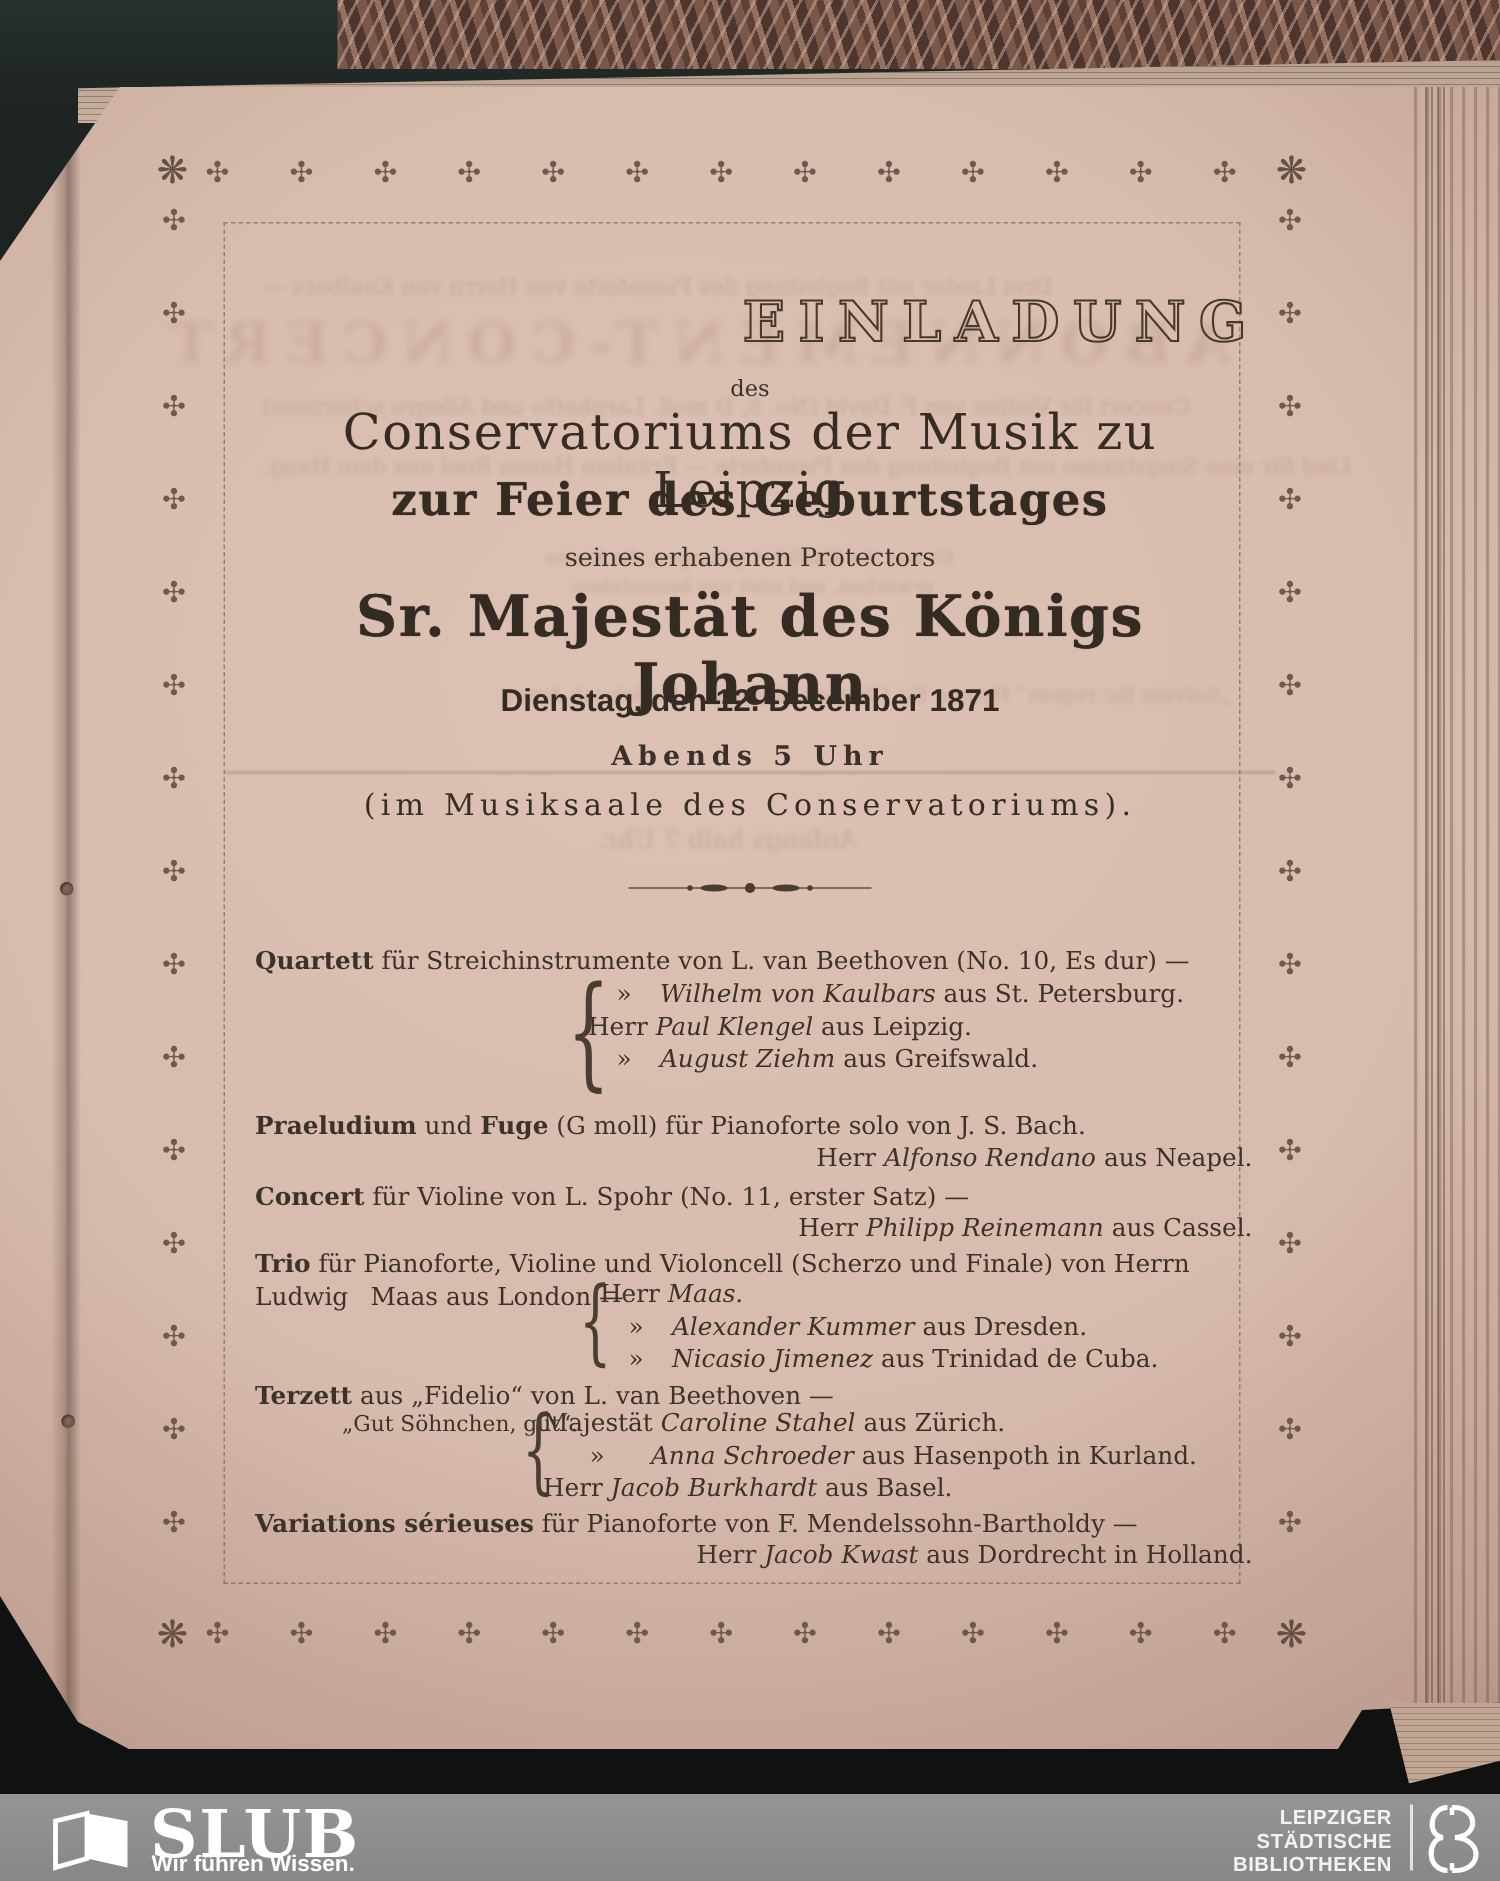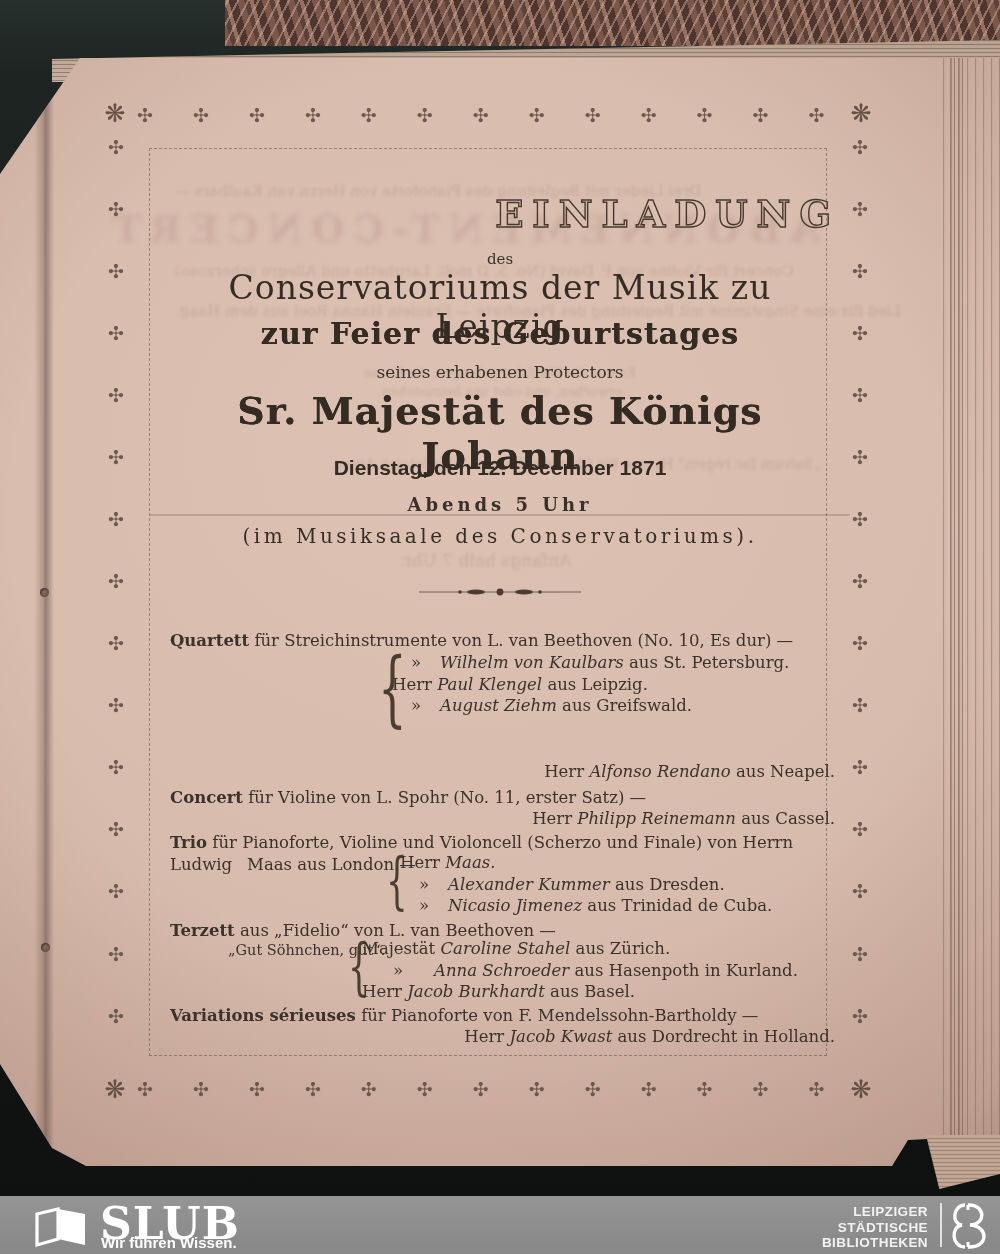--- a/index.html
+++ b/index.html
@@ -157,20 +157,26 @@
         <span class="lead">Quartett</span>
         <span>für Streichinstrumente von L. van Beethoven (No. 10, Es dur) —</span>
       </div>
       <div class="brace" style="left:378px;top:590px;font-size:82px;">{</div>
       <div class="prows" style="left:392px;top:594px;font-size:16.5px;">
         <div><span class="dit">»</span><i>Wilhelm von Kaulbars</i> <span>aus St. Petersburg.</span></div>
         <div><span>Herr</span> <i>Paul Klengel</i> <span>aus Leipzig.</span></div>
         <div><span class="dit">»</span><i>August Ziehm</i> <span>aus Greifswald.</span></div>
       </div>
 
+      <div class="prog" style="left:170px;top:682px;width:665px;">
+        <span class="lead">Praeludium</span>
+        <span>und</span>
+        <span class="lead">Fuge</span>
+        <span>(G moll) für Pianoforte solo von J. S. Bach.</span>
+      </div>
       <div class="rightline" style="top:704px;">
         <span>Herr</span> <i>Alfonso Rendano</i> <span>aus Neapel.</span>
       </div>
 
       <div class="prog" style="left:170px;top:729px;width:665px;">
         <span class="lead">Concert</span>
         <span>für Violine von L. Spohr (No. 11, erster Satz) —</span>
       </div>
       <div class="rightline" style="top:751px;">
         <span>Herr</span> <i>Philipp Reinemann</i> <span>aus Cassel.</span>

